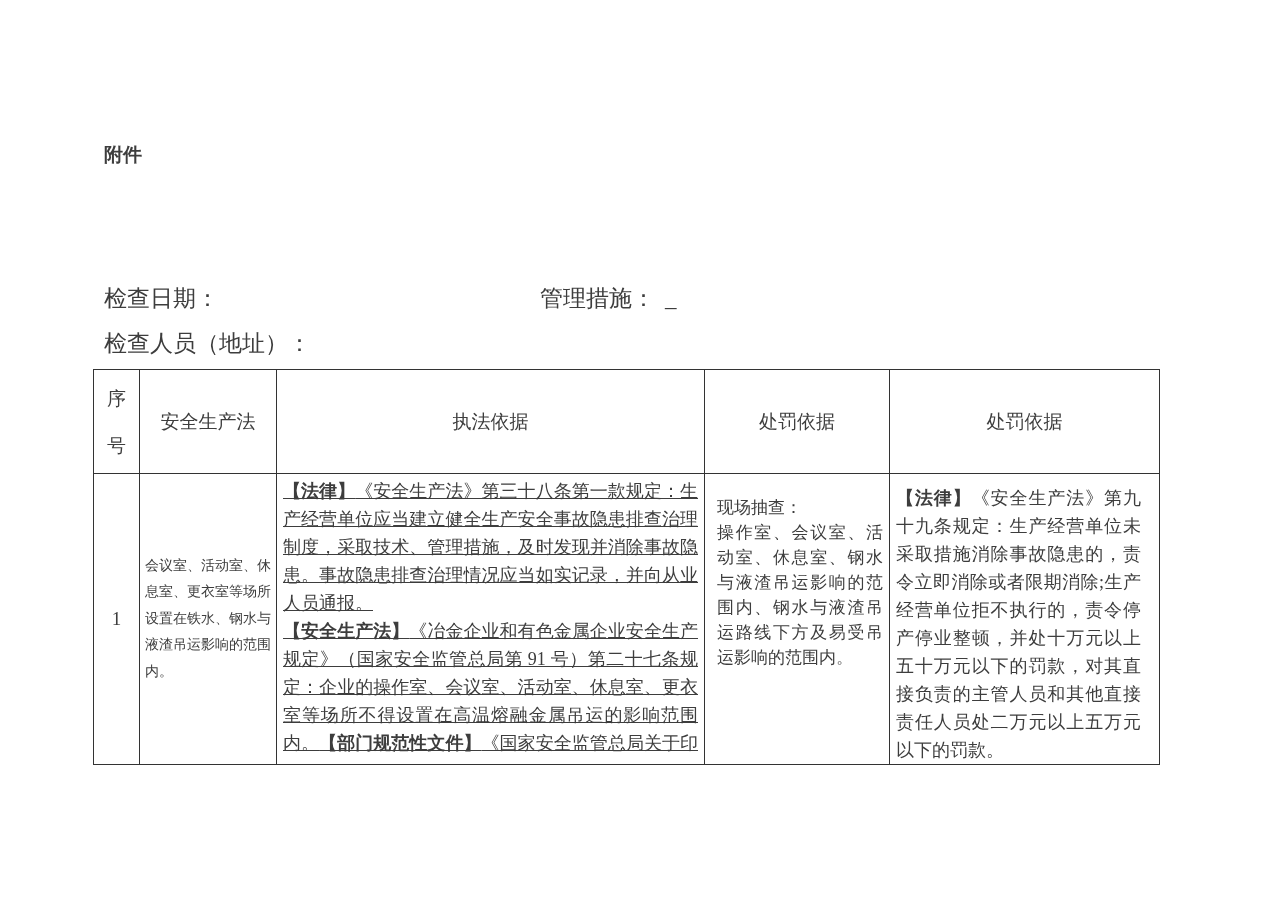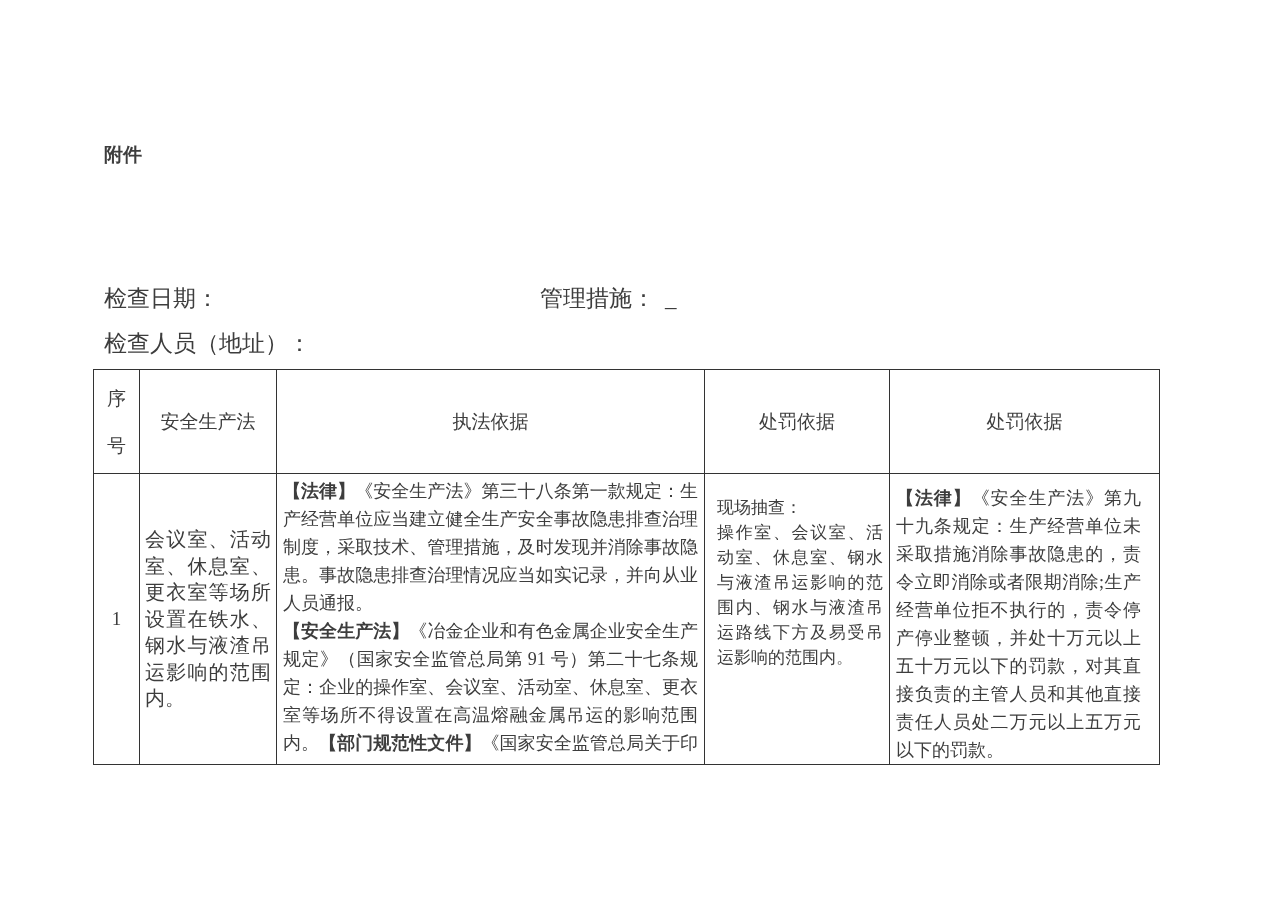--- a/index.html
+++ b/index.html
@@ -106,31 +106,31 @@
 
   td.cell-no {
     text-align: center;
     vertical-align: middle;
     font-size: 19px;
   }
   td.cell-violation {
     vertical-align: middle;
     text-align: justify;
     padding: 0 5px;
-    font-size: 20px;
+    font-size: 14px;
     line-height: 26.5px;
   }
   td.cell-basis {
     vertical-align: top;
     text-align: justify;
     padding: 3px 6px 0 6px;
     font-size: 18px;
     line-height: 28px;
   }
-  td.cell-basis .clip { max-height: 275px; overflow: hidden; }
+  td.cell-basis .clip { max-height: 275px; overflow: hidden; text-decoration: underline; }
   td.cell-method {
     vertical-align: top;
     text-align: justify;
     padding: 21px 6px 0 12px;
     font-size: 17px;
     line-height: 25px;
   }
   td.cell-penalty {
     vertical-align: top;
     text-align: justify;

